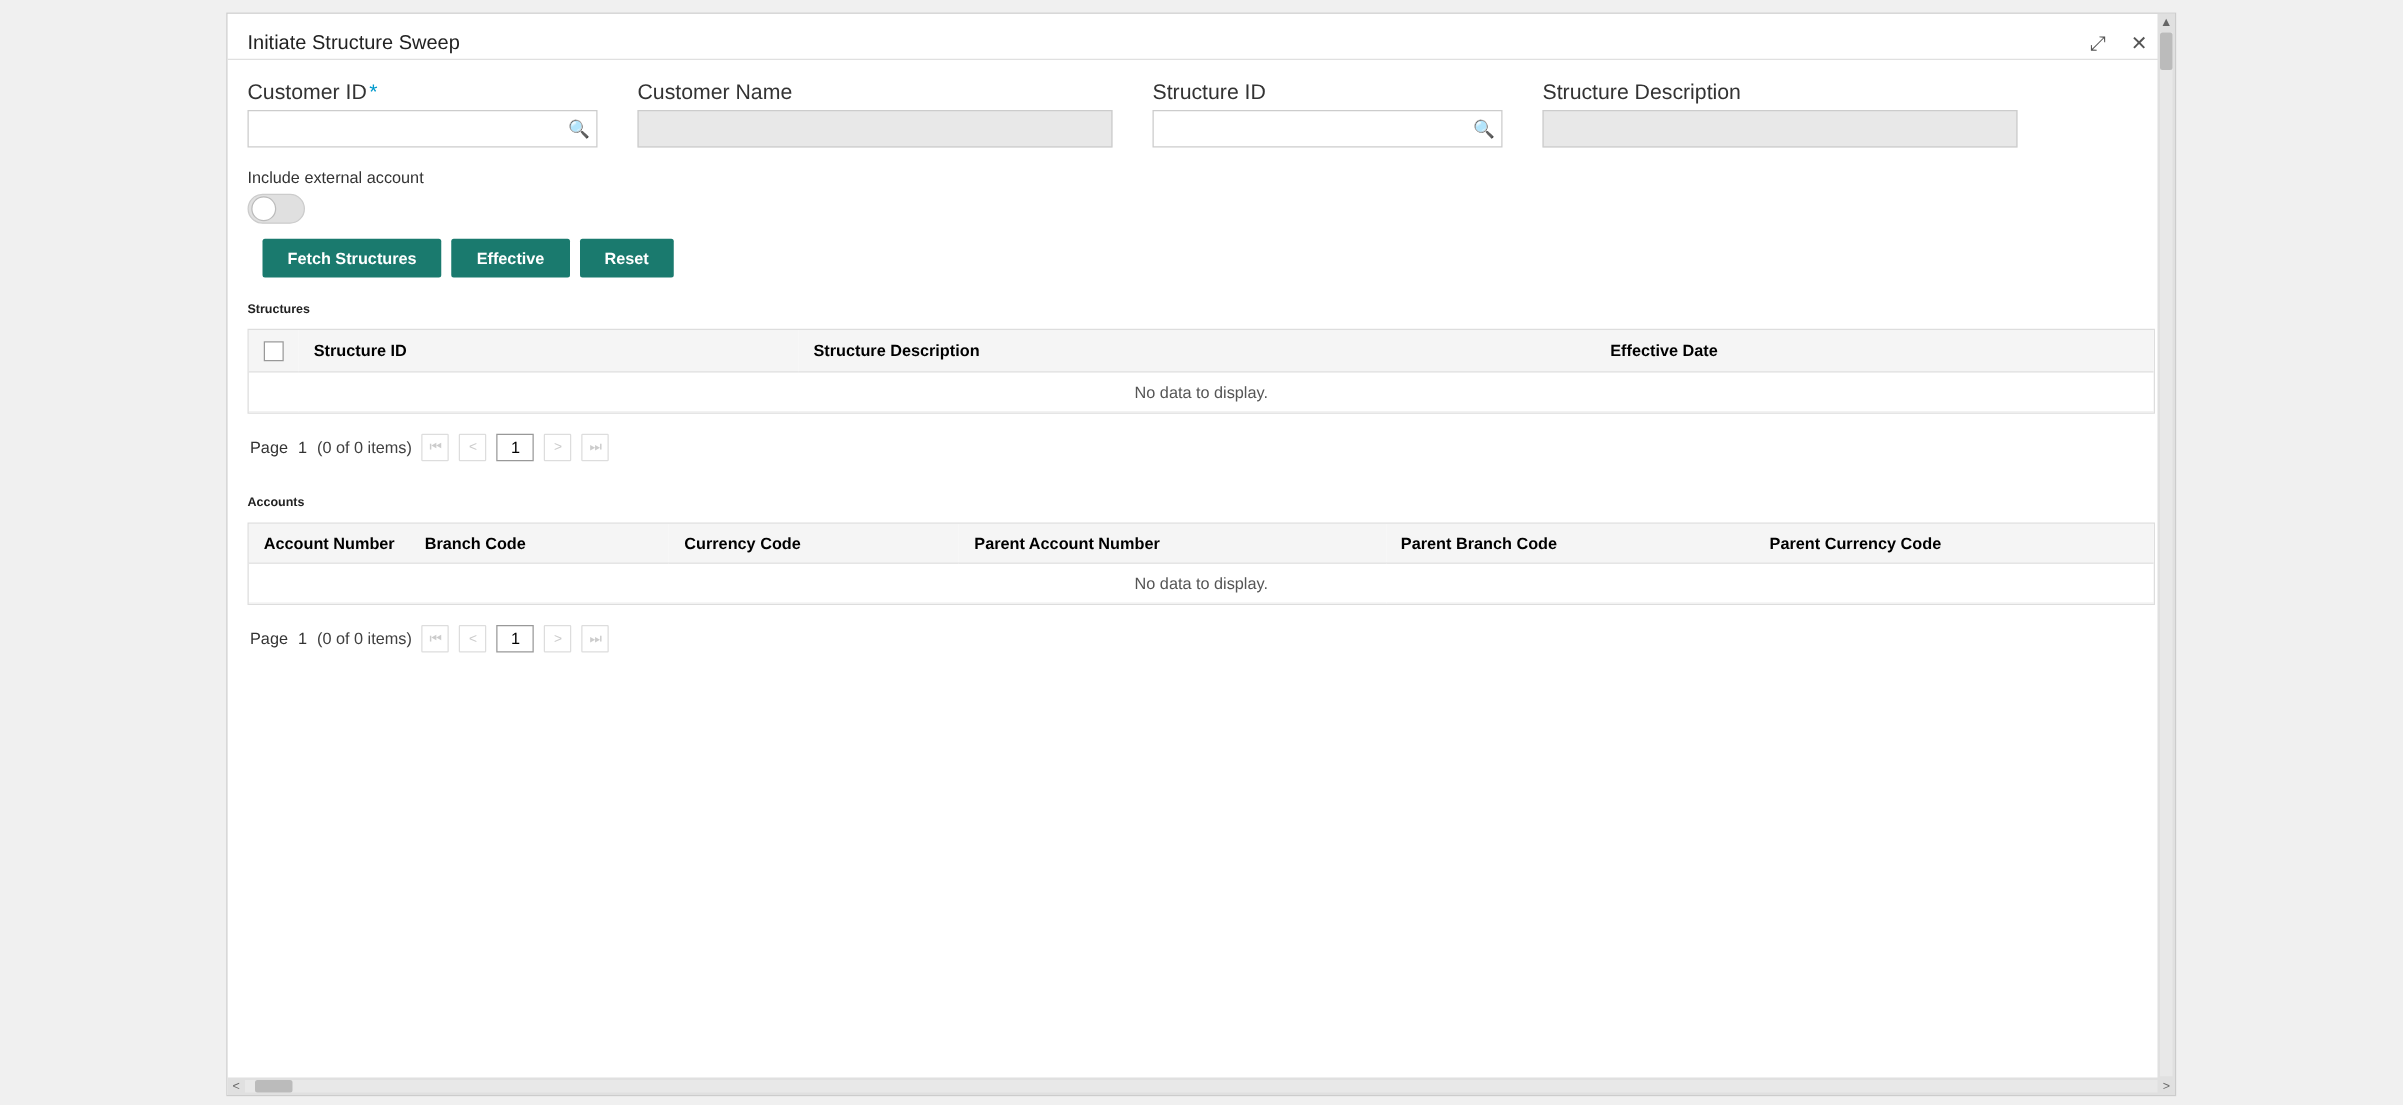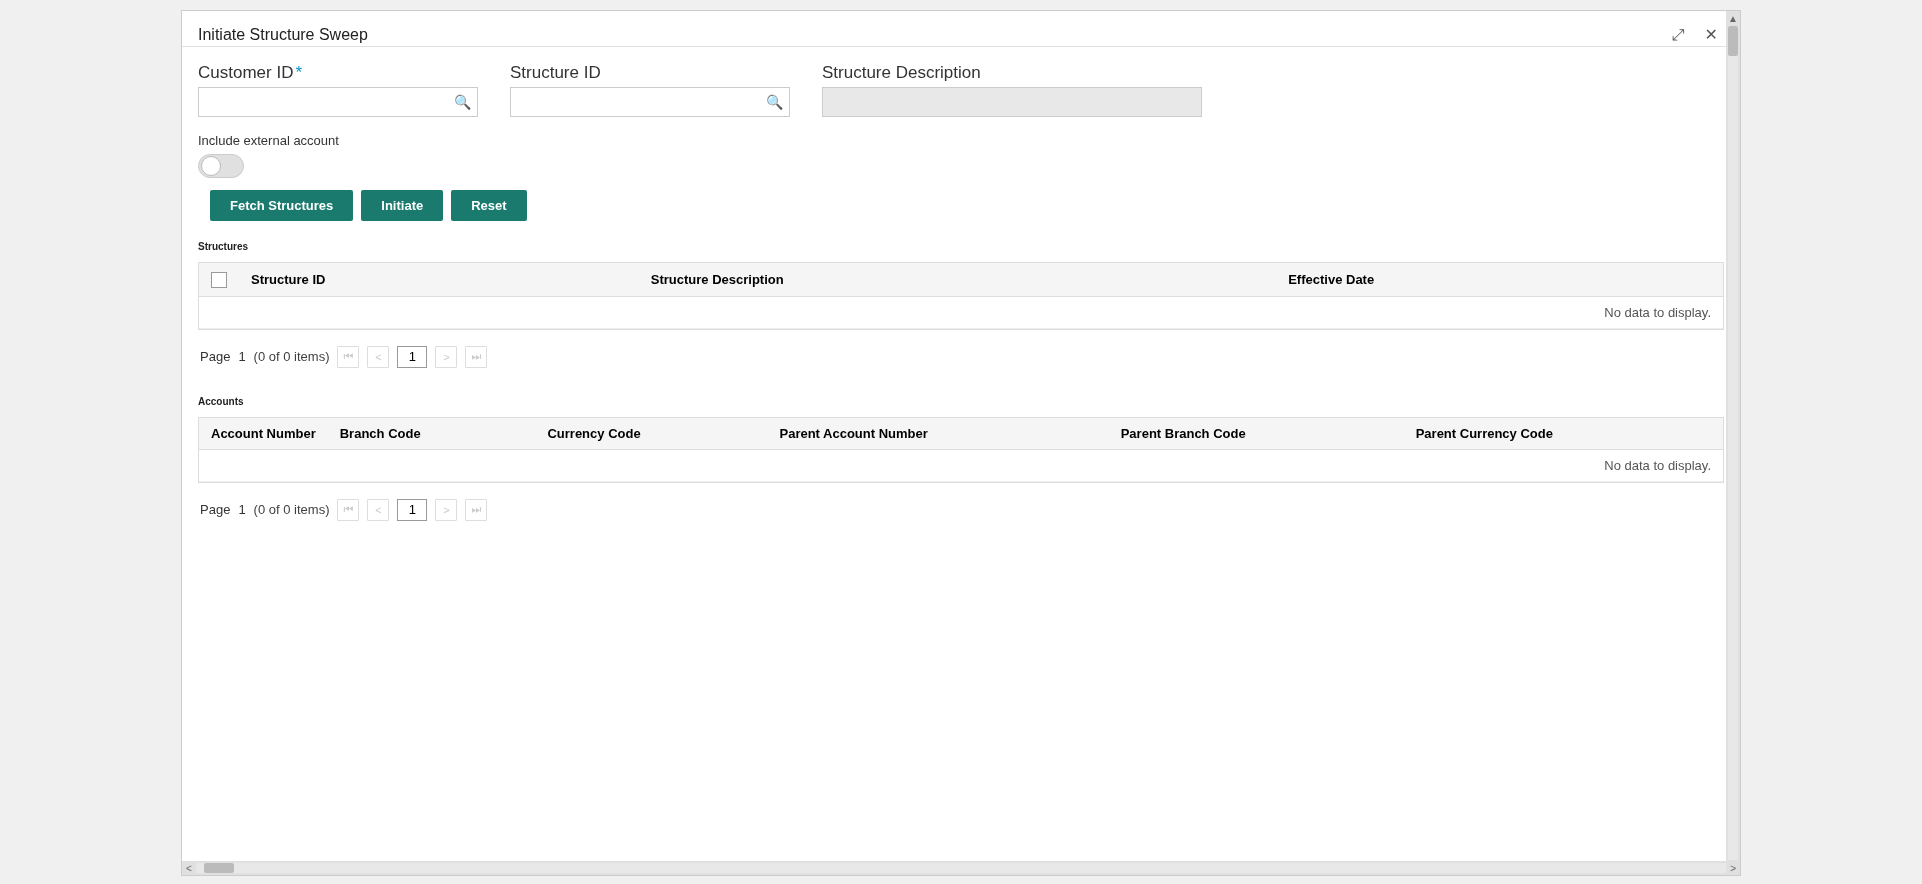--- a/index.html
+++ b/index.html
@@ -172,21 +172,21 @@
     thead th:first-child {
       width: 36px;
       text-align: left;
     }
     tbody td {
       padding: 8px 12px;
       border-bottom: 1px solid #eee;
       color: #555;
     }
     .no-data {
-      text-align: right;
+      text-align: center;
       color: #555;
       font-style: normal;
     }
     .pagination-row {
       display: flex;
       align-items: center;
       gap: 8px;
       padding: 8px 2px;
       font-size: 13px;
       color: #333;
@@ -313,20 +313,26 @@
     <div class="form-row">
       <div class="form-group">
         <label class="form-label">
           <span>Customer ID</span><span class="required-star">*</span>
         </label>
         <div class="input-wrapper">
           <input type="text" class="form-input" value="" style="">
           <span class="search-icon">🔍</span>
         </div>
       </div>
+      <div class="form-group wide">
+        <label class="form-label">Customer Name</label>
+        <div class="input-wrapper">
+          <input type="text" class="form-input readonly" readonly="" value="" style="">
+        </div>
+      </div>
       <div class="form-group">
         <label class="form-label">Structure ID</label>
         <div class="input-wrapper">
           <input type="text" class="form-input" value="" style="">
           <span class="search-icon">🔍</span>
         </div>
       </div>
       <div class="form-group wide">
         <label class="form-label">Structure Description</label>
         <div class="input-wrapper">
@@ -337,21 +343,21 @@
 
     <div class="toggle-section">
       <span class="toggle-label">Include external account</span>
       <div class="toggle-container">
         <div class="toggle-knob"></div>
       </div>
     </div>
 
     <div class="actions-row">
       <button class="btn btn-teal">Fetch Structures</button>
-      <button class="btn btn-teal">Initiate</button>
+      <button class="btn btn-teal">Effective</button>
       <button class="btn btn-teal">Reset</button>
     </div>
 
     <div>
       <div class="section-title">Structures</div>
 
       <div class="table-container">
         <table>
           <thead>
             <tr>

